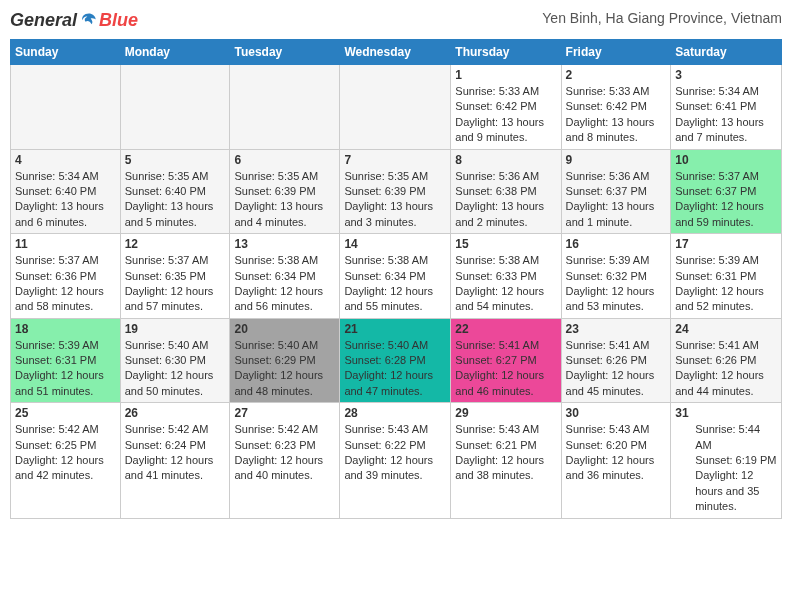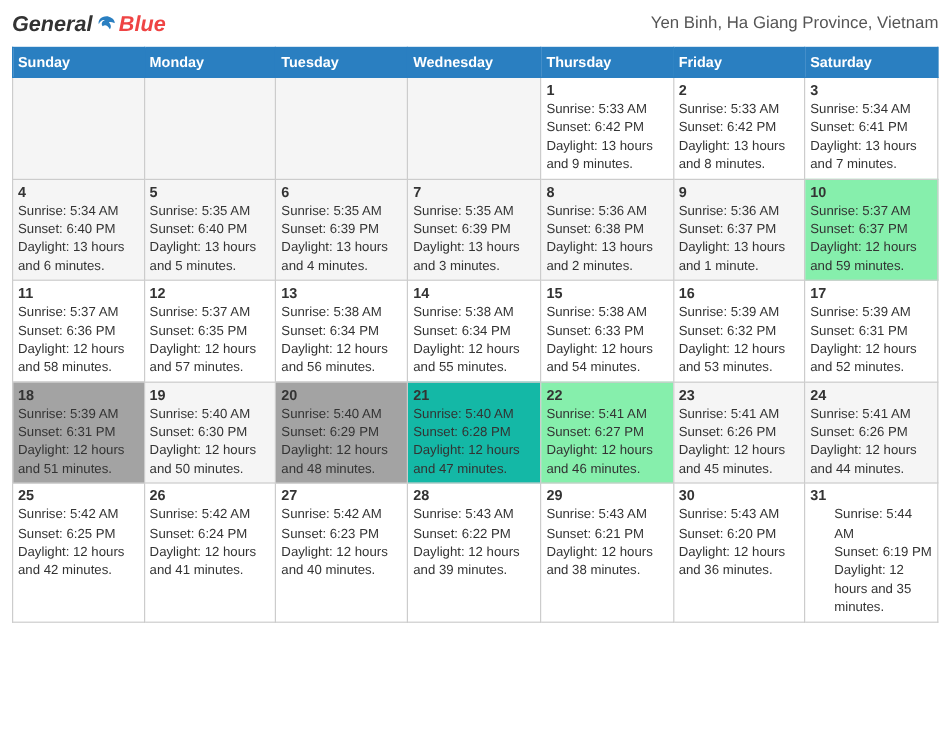--- a/index.html
+++ b/index.html
@@ -234,21 +234,21 @@
 Daylight: 12 hours and 53 minutes.</div>
         </td>
         <td>
           <span class="day-num">17</span>
           <div class="day-info" style="white-space: pre-line;">Sunrise: 5:39 AM
 Sunset: 6:31 PM
 Daylight: 12 hours and 52 minutes.</div>
         </td>
       </tr>
       <tr>
-        <td style="background: #a3a3a3;">
+        <td style="background: #86efac;">
           <span class="day-num">18</span>
           <div class="day-info" style="white-space: pre-line;">Sunrise: 5:39 AM
 Sunset: 6:31 PM
 Daylight: 12 hours and 51 minutes.</div>
         </td>
         <td style="background: rgb(245, 245, 245);">
           <span class="day-num">19</span>
           <div class="day-info" style="white-space: pre-line;">Sunrise: 5:40 AM
 Sunset: 6:30 PM
 Daylight: 12 hours and 50 minutes.</div>
@@ -258,21 +258,21 @@
           <div class="day-info" style="white-space: pre-line;">Sunrise: 5:40 AM
 Sunset: 6:29 PM
 Daylight: 12 hours and 48 minutes.</div>
         </td>
         <td style="background: #14b8a6;">
           <span class="day-num">21</span>
           <div class="day-info" style="white-space: pre-line;">Sunrise: 5:40 AM
 Sunset: 6:28 PM
 Daylight: 12 hours and 47 minutes.</div>
         </td>
-        <td style="background: #86efac;">
+        <td style="background: #ec4899;">
           <span class="day-num">22</span>
           <div class="day-info" style="white-space: pre-line;">Sunrise: 5:41 AM
 Sunset: 6:27 PM
 Daylight: 12 hours and 46 minutes.</div>
         </td>
         <td style="background: rgb(245, 245, 245);">
           <span class="day-num">23</span>
           <div class="day-info" style="white-space: pre-line;">Sunrise: 5:41 AM
 Sunset: 6:26 PM
 Daylight: 12 hours and 45 minutes.</div>

